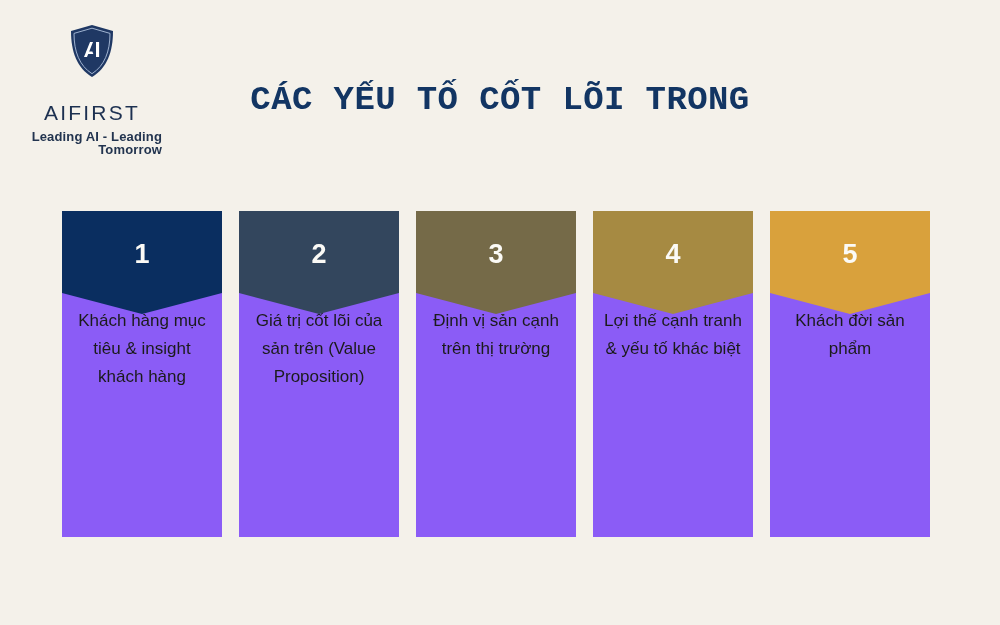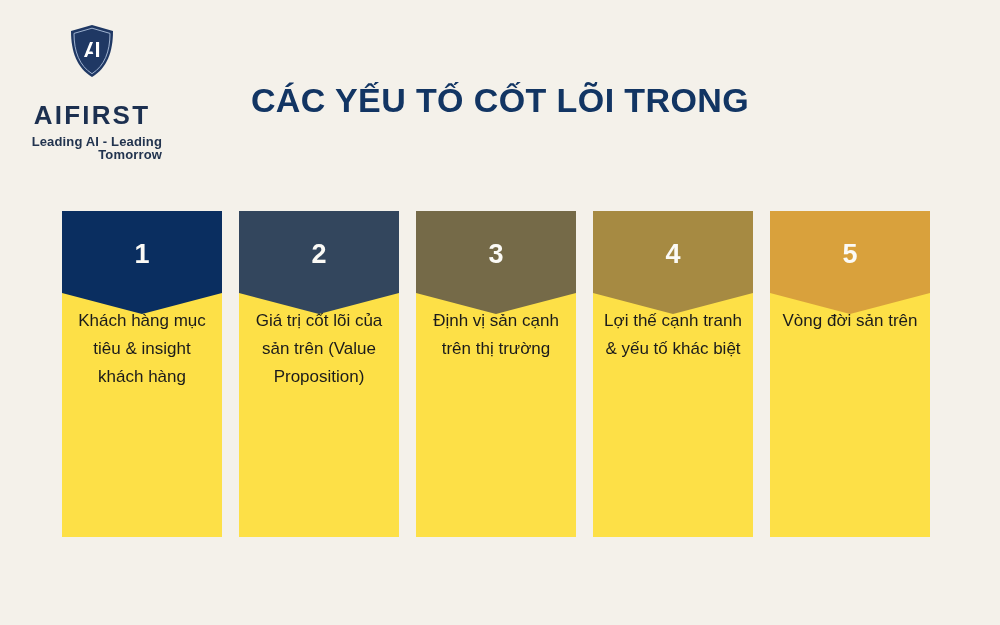--- a/index.html
+++ b/index.html
@@ -23,23 +23,23 @@
     width: 140px;
     text-align: center;
   }
   .logo-shield {
     width: 46px;
     height: 54px;
     margin: 0 auto 4px auto;
     display: block;
   }
   .logo-wordmark {
-    font-size: 26px;
+    font-size: 21px;
     letter-spacing: 2.2px;
-    font-weight: 700;
+    font-weight: 400;
     color: #1C3050;
     line-height: 1;
     margin-bottom: 7px;
     font-family: "Liberation Sans", sans-serif;
     margin-top: 24px;
   }
   .logo-tagline {
     font-size: 13px;
     font-weight: bold;
     letter-spacing: 0.15px;
@@ -54,38 +54,39 @@
     left: 200px;
     top: 56px;
     width: 600px;
     text-align: center;
     color: #123563;
     font-size: 34px;
     font-weight: bold;
     letter-spacing: 0.4px;
     line-height: 1.28;
     text-transform: uppercase;
+    font-family: Liberation Mono, monospace;
   }
   .title-line { display: block; white-space: nowrap; }
 
   
   .cards {
     position: absolute;
     left: 62px;
     top: 211px;
     width: 872px;
     display: flex;
     gap: 17px;
   }
   .card {
     width: 160px;
     position: relative;
   }
   .card-body {
-    background: #fde047;
+    background: #8b5cf6;
     height: 326px;
     padding-top: 96px;
     box-sizing: border-box;
     text-align: center;
   }
   .card-label {
     display: block;
     padding: 0 8px;
     font-size: 17px;
     line-height: 1.66;
@@ -177,21 +178,21 @@
       <span class="card-label">Lợi thế cạnh tranh &amp; yếu tố khác biệt</span>
     </div>
     <div class="card-header" style="background:#A68A42;color:#A68A42">
       <span class="card-number">4</span>
       <span class="card-notch"></span>
     </div>
   </div>
 
   <div class="card">
     <div class="card-body">
-      <span class="card-label">Vòng đời sản trên</span>
+      <span class="card-label">Khách đời sản phẩm</span>
     </div>
     <div class="card-header" style="background:#D9A13C;color:#D9A13C">
       <span class="card-number">5</span>
       <span class="card-notch"></span>
     </div>
   </div>
 
 </div>
 
 </body></html>

